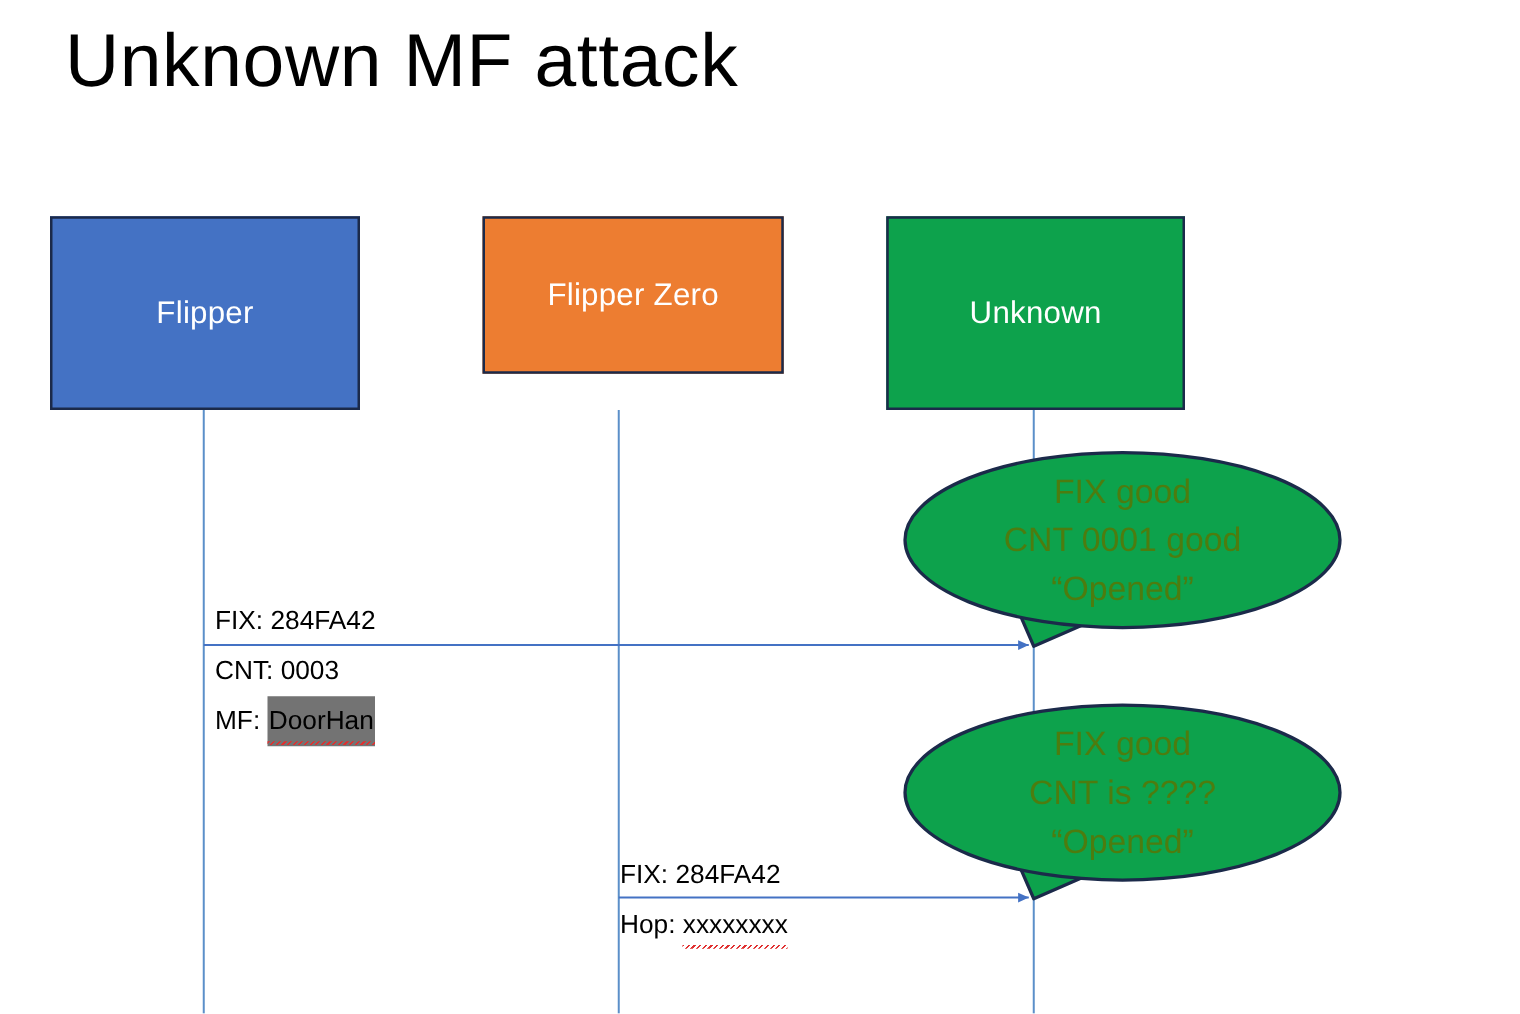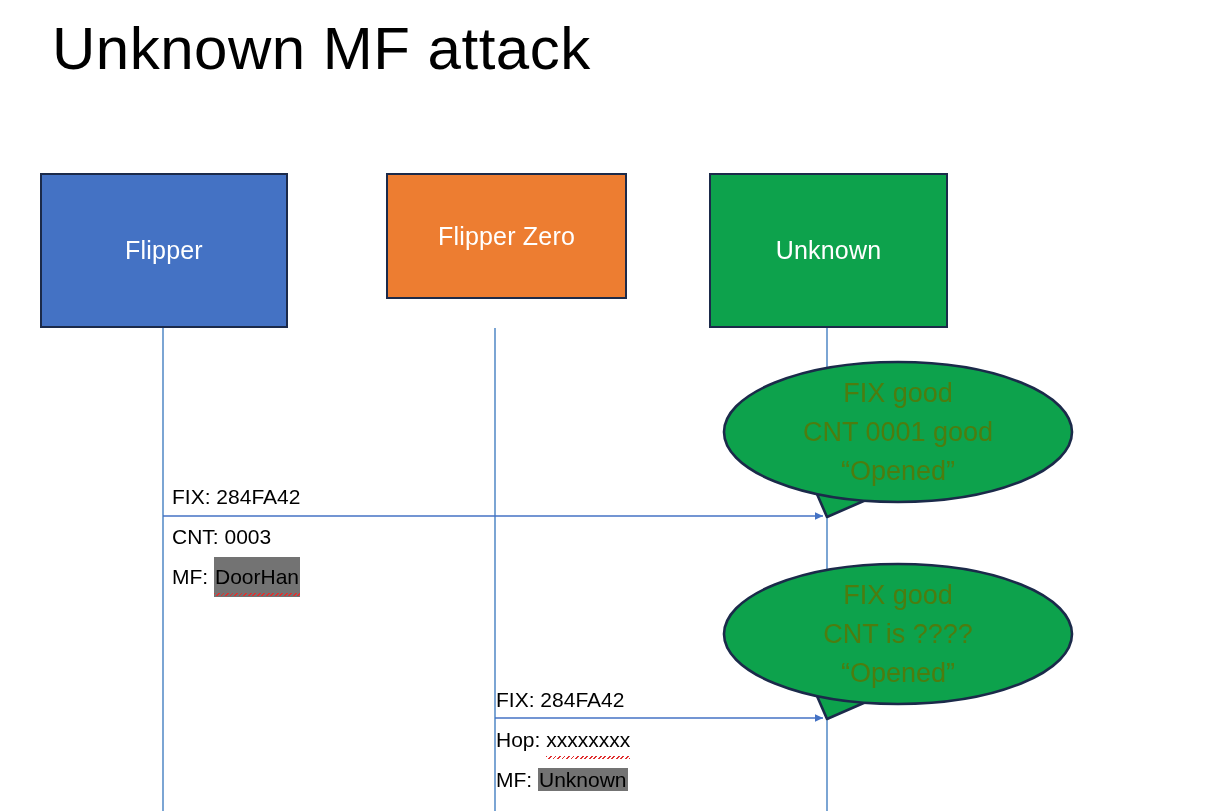--- a/index.html
+++ b/index.html
@@ -167,23 +167,20 @@
     </div>
   </div>
 
   <div class="msg msg-2">
     <div>
       <span>FIX: </span><span>284FA42</span>
     </div>
     <div>
       <span>Hop: </span><span class="squiggle">xxxxxxxx</span>
     </div>
-    <div>
-      <span>MF: </span><span class="hl">Unknown</span>
-    </div>
   </div>
 
   <div class="callout callout-1">
     <span class="line">FIX good</span>
     <span class="line">CNT 0001 good</span>
     <span class="line">“Opened”</span>
   </div>
 
   <div class="callout callout-2">
     <span class="line">FIX good</span>

